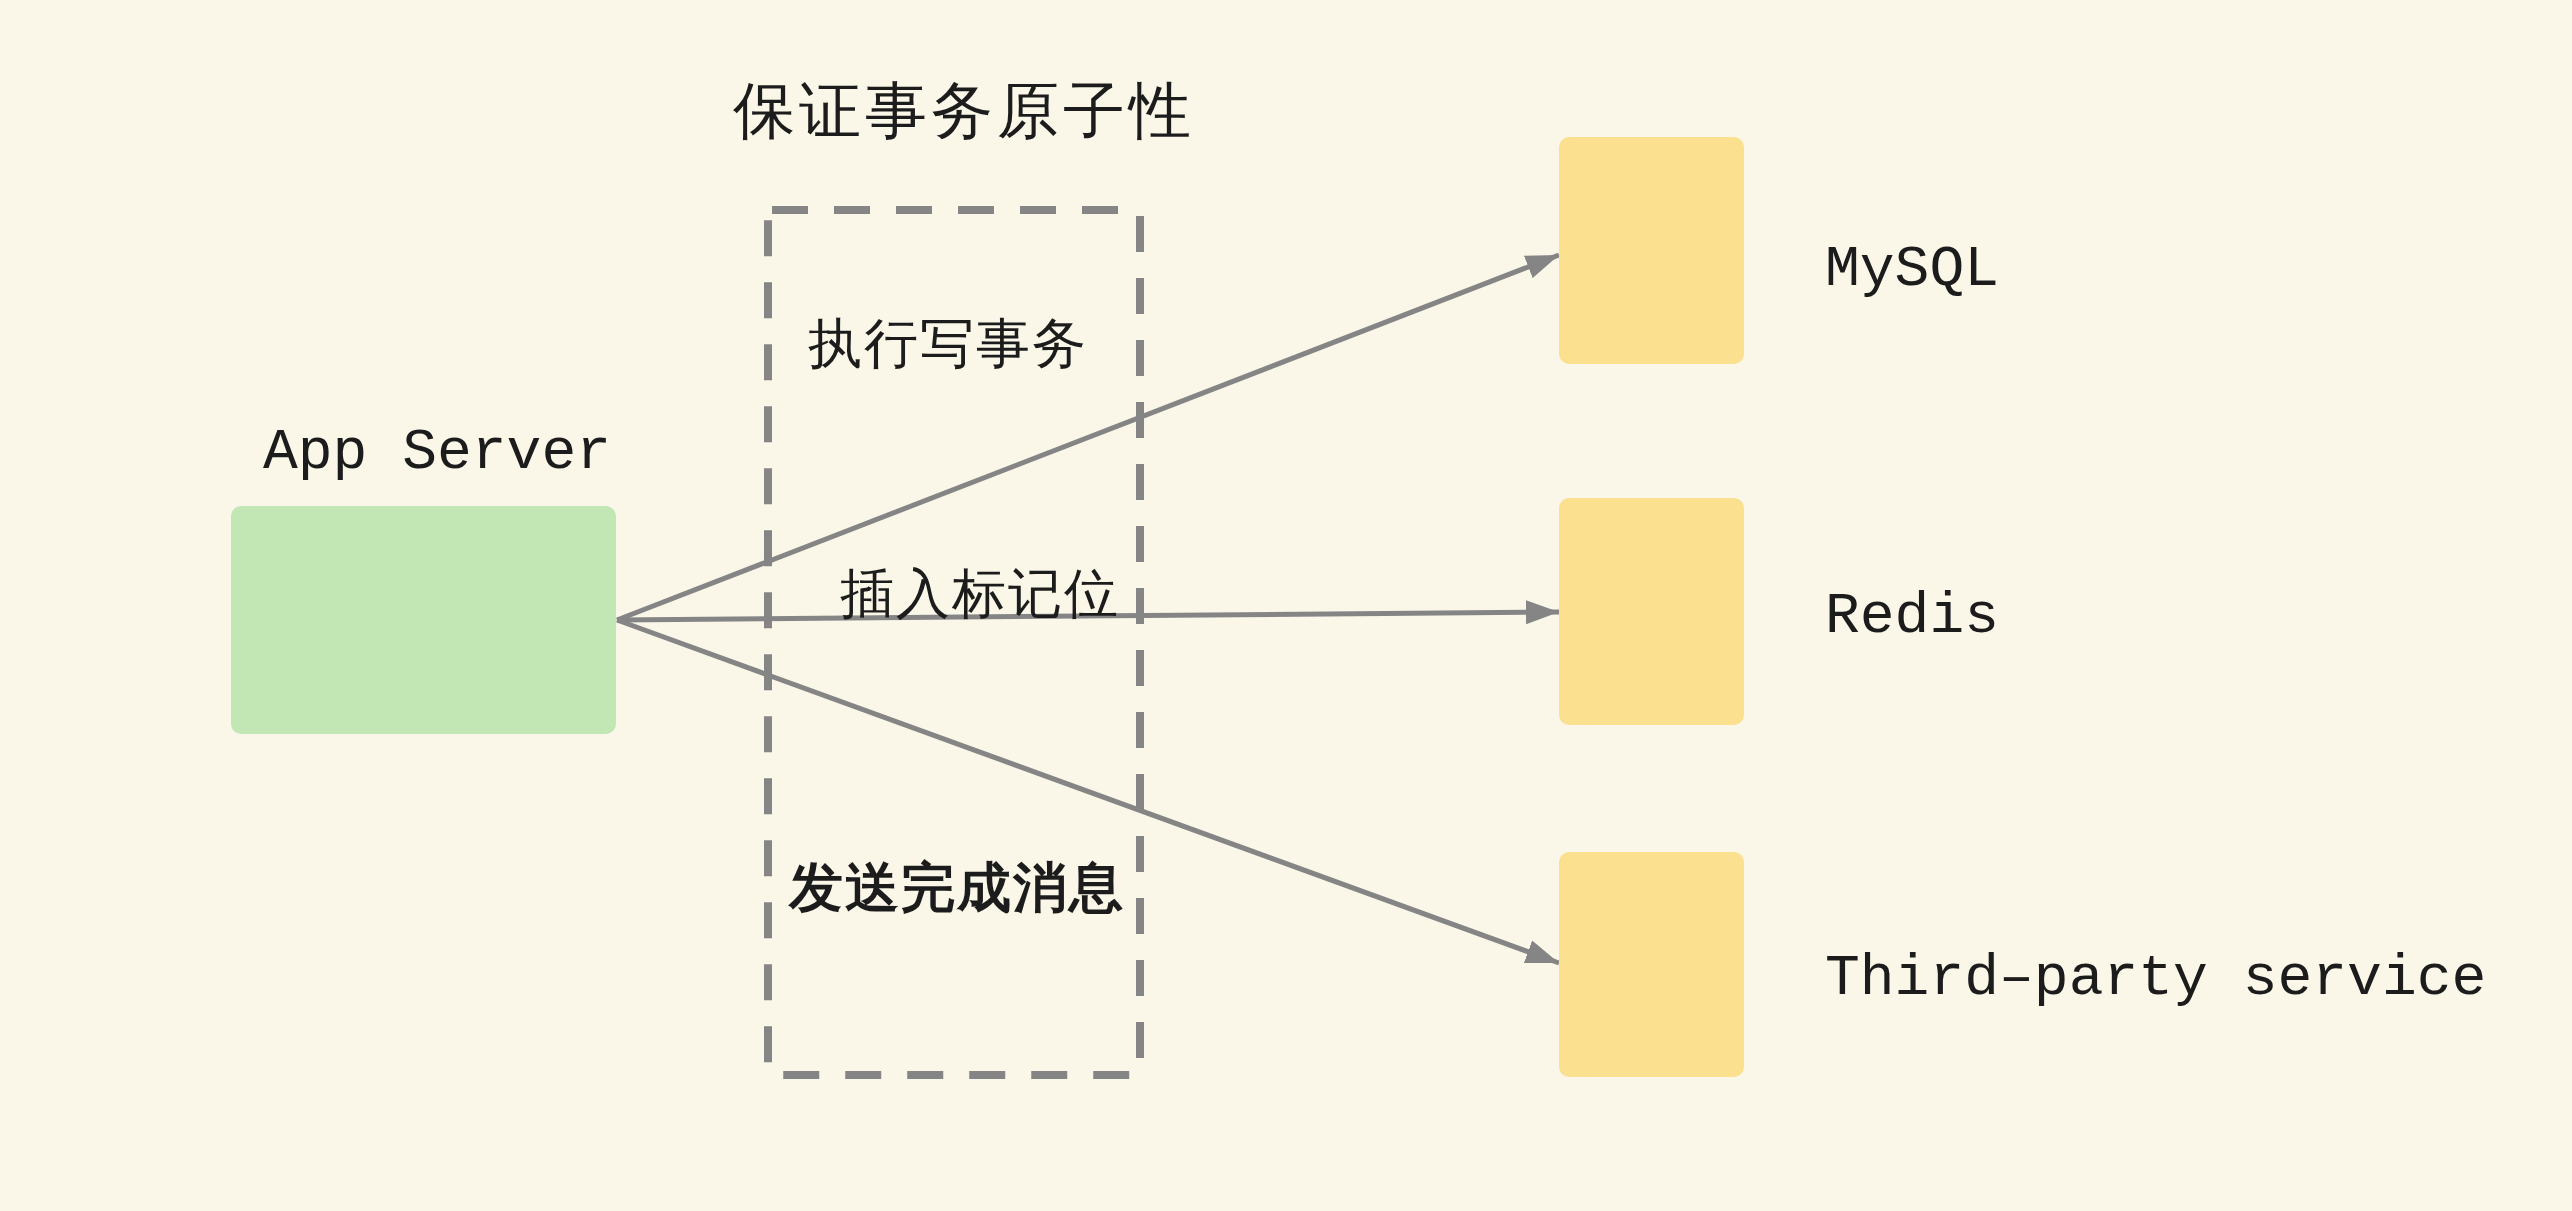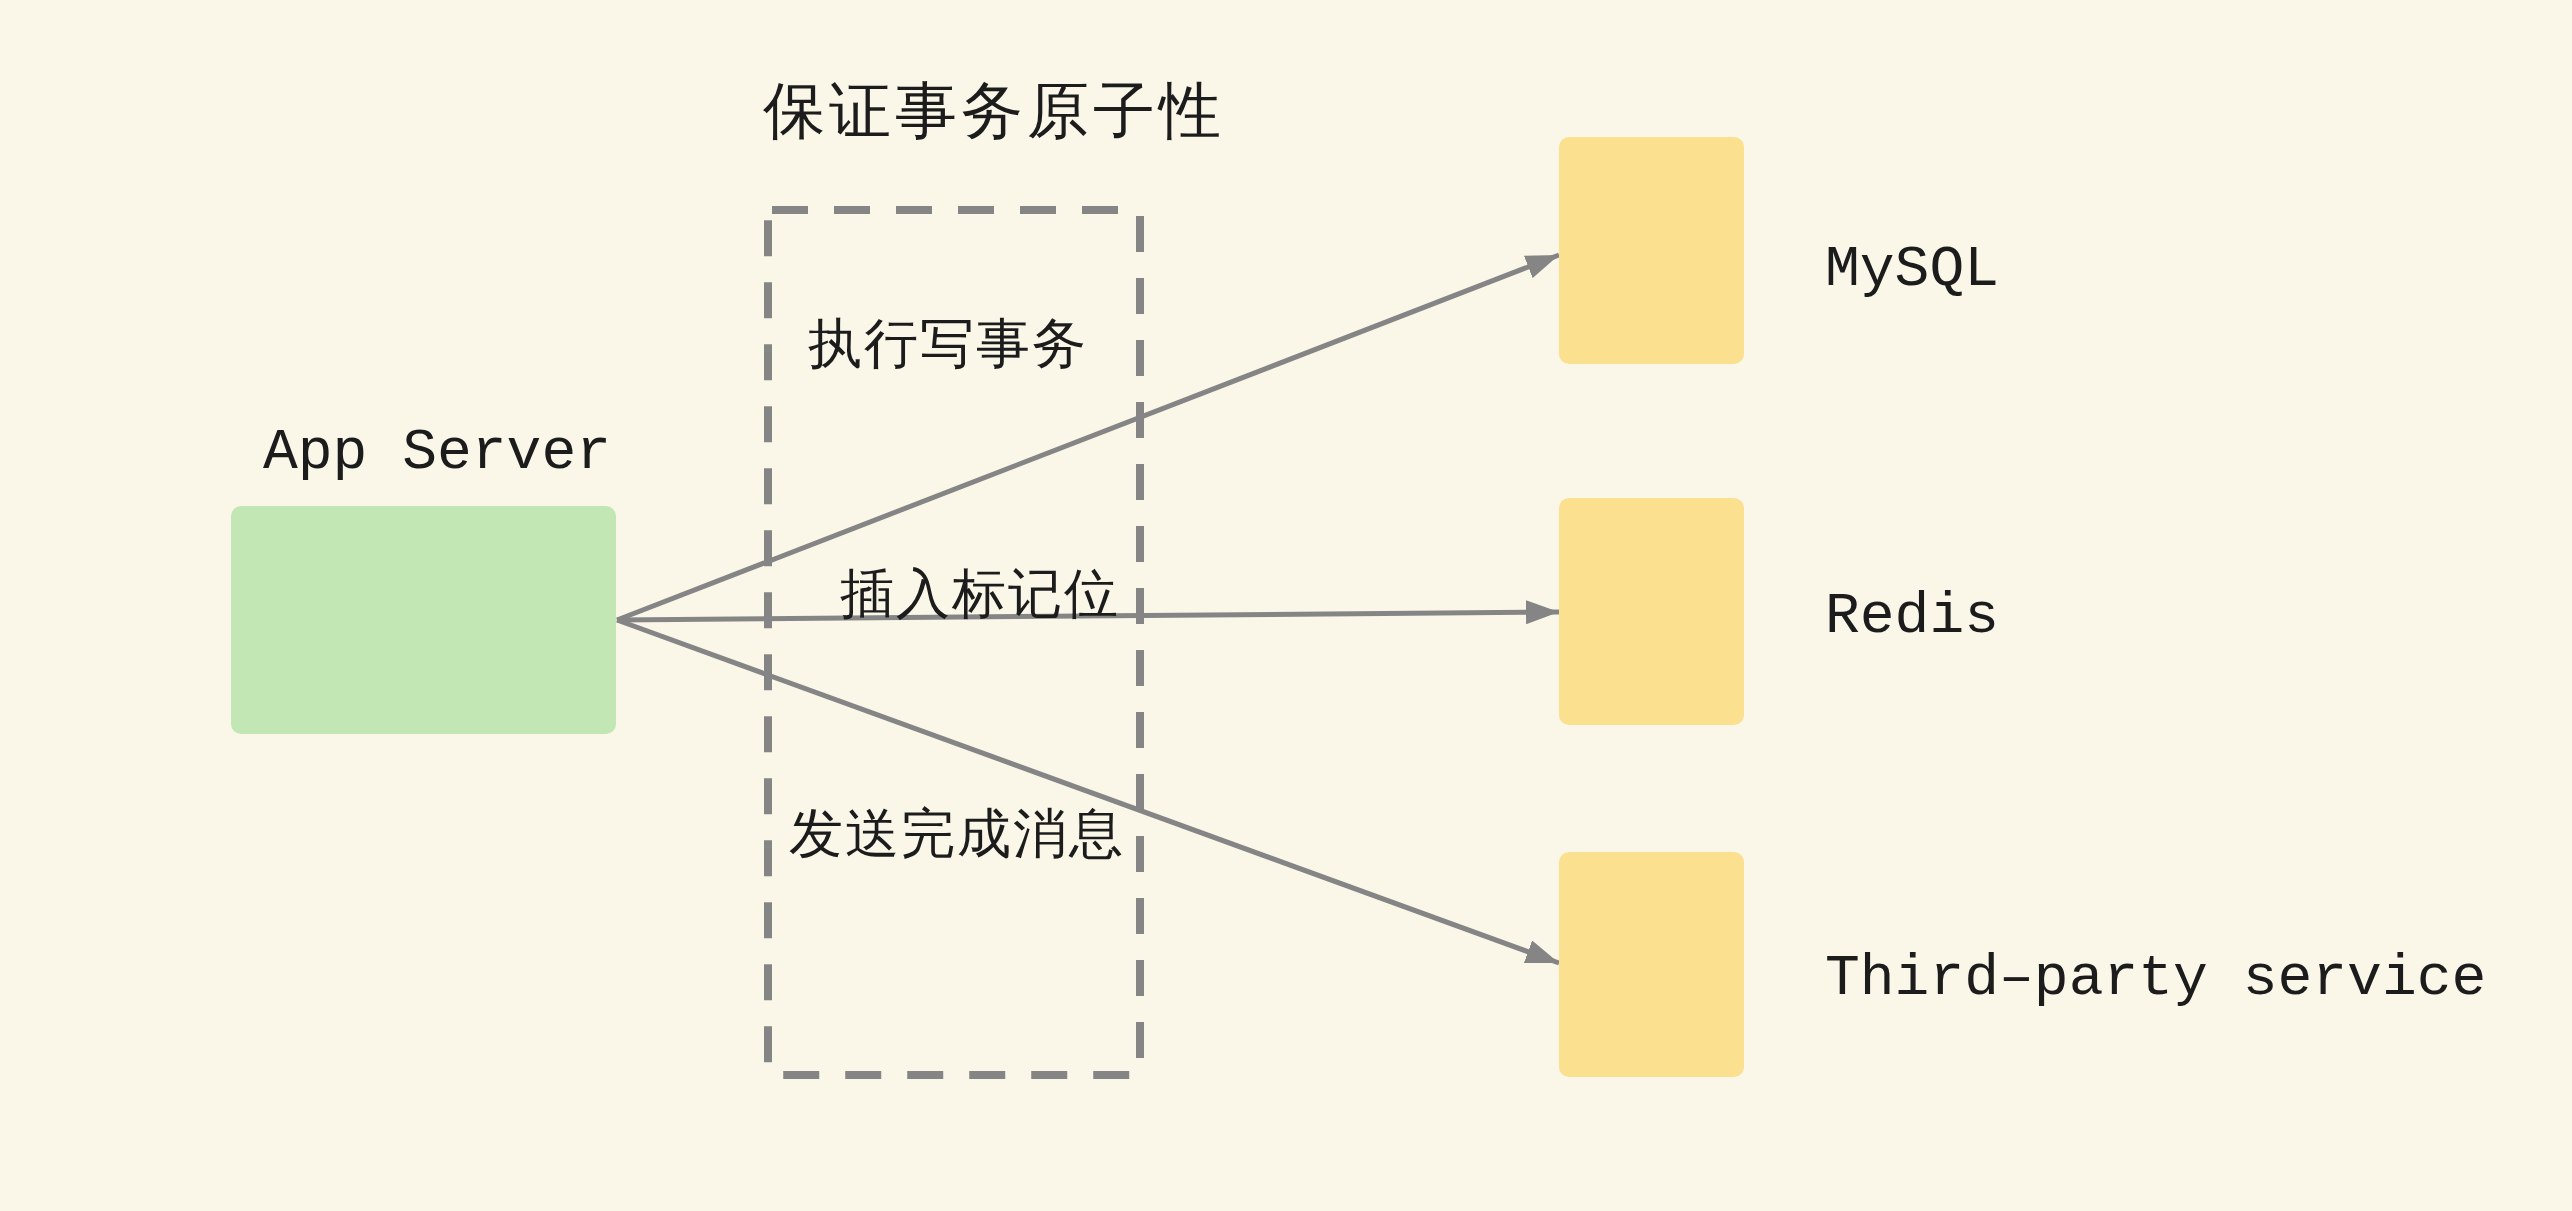--- a/index.html
+++ b/index.html
@@ -52,28 +52,28 @@
       </marker>
     </defs>
 
     <rect class="dashed-rect" x="768" y="210" width="372" height="865" rx="4"></rect>
 
     <line class="flow-line" x1="617" y1="620" x2="1559" y2="255" marker-end="url(#ah)"></line>
     <line class="flow-line" x1="617" y1="620" x2="1559" y2="612" marker-end="url(#ah)"></line>
     <line class="flow-line" x1="617" y1="620" x2="1559" y2="963" marker-end="url(#ah)"></line>
   </svg>
 
-  <div class="lbl title-lbl centered" style="left:994px;top:80px;text-align:center;">保证事务原子性</div>
+  <div class="lbl title-lbl centered" style="left:964px;top:80px;text-align:center;">保证事务原子性</div>
 
   <div class="lbl en-lbl centered" style="left:437px;top:424px;">App Server</div>
   <div class="node green" style="left:231px;top:506px;width:385px;height:228px;"></div>
 
   <div class="lbl cn-lbl centered" style="left:948px;top:316px;">执行写事务</div>
   <div class="lbl cn-lbl centered" style="left:960px;top:566px;margin-left:20px;">插入标记位</div>
-  <div class="lbl cn-lbl centered" style="left:957px;top:806px;">发送完成消息</div>
+  <div class="lbl cn-lbl centered" style="left:957px;top:860px;font-weight:bold;">发送完成消息</div>
 
   <div class="node yellow" style="left:1559px;top:137px;width:185px;height:227px;"></div>
   <div class="node yellow" style="left:1559px;top:498px;width:185px;height:227px;"></div>
   <div class="node yellow" style="left:1559px;top:852px;width:185px;height:225px;"></div>
 
   <div class="lbl en-lbl" style="left:1825px;top:241px;">MySQL</div>
   <div class="lbl en-lbl" style="left:1825px;top:588px;">Redis</div>
   <div class="lbl en-lbl" style="left:1825px;top:950px;">Third–party service</div>
 
 </div>

